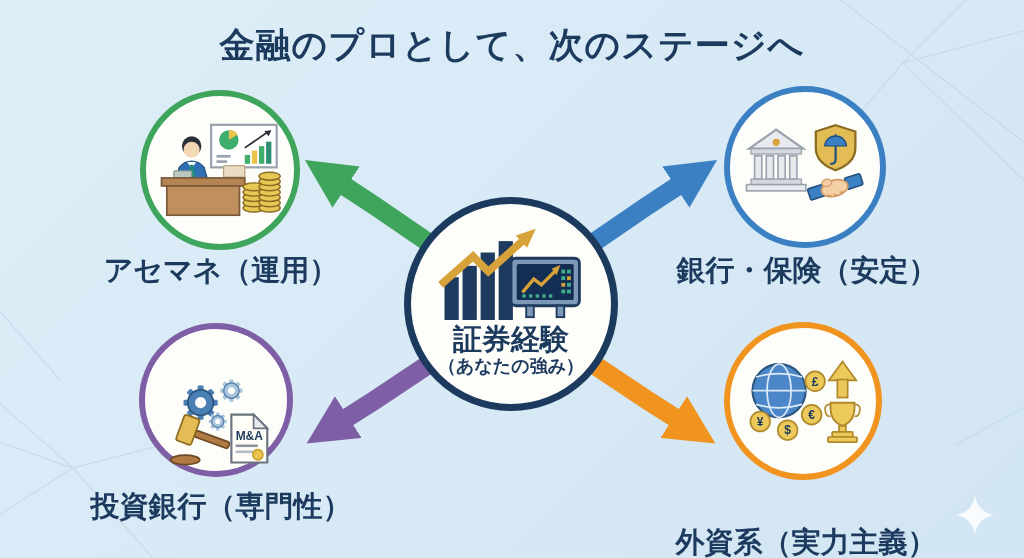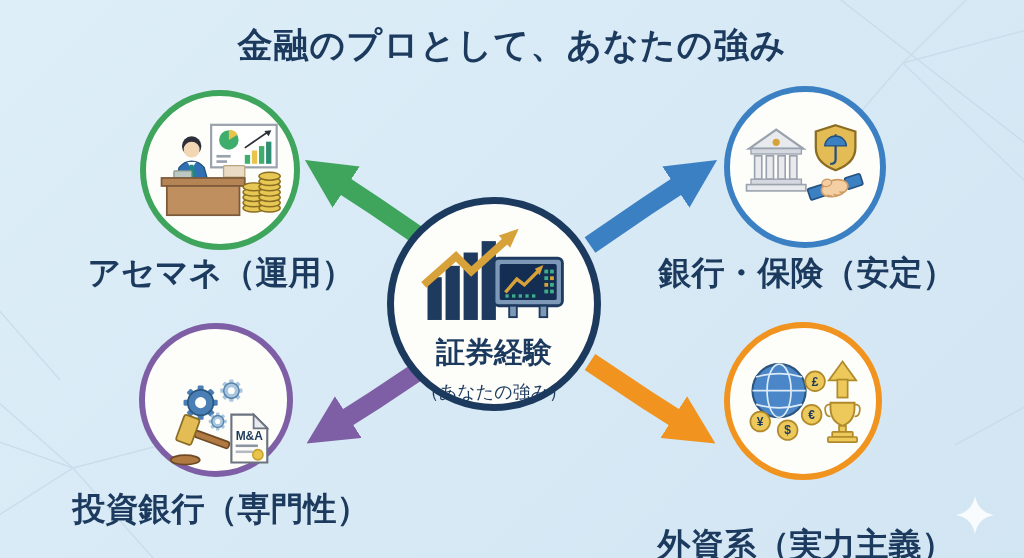--- a/index.html
+++ b/index.html
@@ -25,31 +25,31 @@
     border-radius:50%;
     background:#fdfdfa;
     box-sizing:border-box;
     display:flex;align-items:center;justify-content:center;
   }
   .node-tl{left:140px;top:90px;width:160px;height:160px;border:6px solid #3fa45c;}
   .node-tr{left:724px;top:86px;width:162px;height:162px;border:6px solid #3c80c4;}
   .node-bl{left:139px;top:323px;width:154px;height:154px;border:6px solid #7e5fa5;align-items:flex-end;}
   .node-br{left:724px;top:322px;width:158px;height:158px;border:6px solid #f0931f;}
   .node-center{
-    left:387px;top:197px;width:214px;height:214px;
+    left:404px;top:197px;width:214px;height:214px;
     border:7px solid #1c3a5e;
-    flex-direction:column;justify-content:space-between;
+    flex-direction:column;justify-content:flex-start;
     padding-top:18px;
   }
   .center-label{font-size:29px;font-weight:900;line-height:1.1;margin-top:2px;}
-  .center-sublabel{font-size:18px;font-weight:400;line-height:1.2;}
+  .center-sublabel{font-size:18px;font-weight:700;line-height:1.2;}
   .node-label{
     position:absolute;z-index:3;
     transform:translateX(-50%);
-    font-size:33px;font-weight:800;
+    font-size:29px;font-weight:800;
     color:#1c3a5e;white-space:nowrap;
   }
   .lbl-tl{left:221px;top:251px;}
   .lbl-tr{left:807px;top:251px;}
   .lbl-bl{left:221px;top:487px;}
   .lbl-br{left:806px;top:487px;margin-top:36px;}
 </style>
 </head>
 <body>
 
@@ -85,21 +85,21 @@
       <marker id="ah-orange" viewBox="0 0 10 10" refX="1.5" refY="5" markerUnits="strokeWidth" markerWidth="2.6" markerHeight="2.6" orient="auto">
           <path d="M0,0 L10,5 L0,10 Z" fill="#f0931f"></path>
         </marker>
     </defs>
     <path d="M432,245 L375,206 L340,183" stroke="#3fa45c" stroke-width="19" fill="none" marker-end="url(#ah-green)"></path>
     <path d="M590,245 L647,206 L682,183" stroke="#3c80c4" stroke-width="19" fill="none" marker-end="url(#ah-blue)"></path>
     <path d="M432,362 L375,400 L342,421" stroke="#7e5fa5" stroke-width="19" fill="none" marker-end="url(#ah-purple)"></path>
     <path d="M590,362 L647,400 L680,421" stroke="#f0931f" stroke-width="19" fill="none" marker-end="url(#ah-orange)"></path>
   </svg>
 
-  <div class="title">金融のプロとして、あなたの強み</div>
+  <div class="title">金融のプロとして、次のステージへ</div>
 
   <div class="node node-center">
     <svg width="152" height="100" viewBox="0 0 160 105">
       <g fill="#1e3a5f">
         <rect x="10" y="58" width="15" height="45"></rect>
         <rect x="29" y="46" width="15" height="57"></rect>
         <rect x="48" y="32" width="15" height="71"></rect>
         <rect x="67" y="20" width="15" height="83"></rect>
       </g>
       <path d="M6,66 L40,36 L56,52 L93,19" stroke="#d8a23a" stroke-width="8" fill="none"></path>

